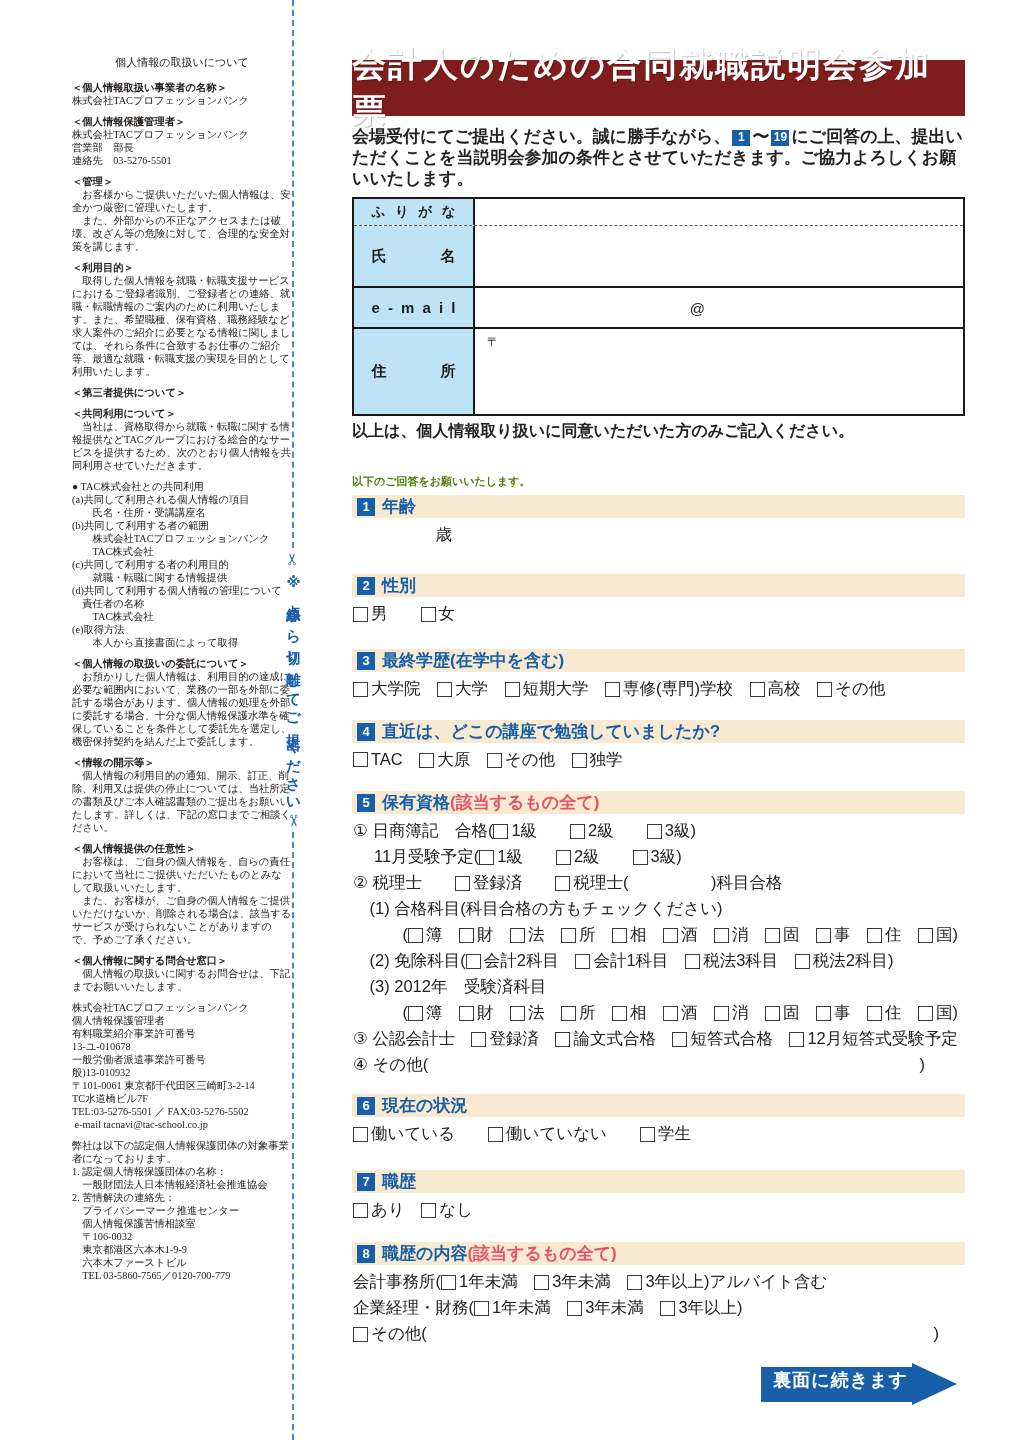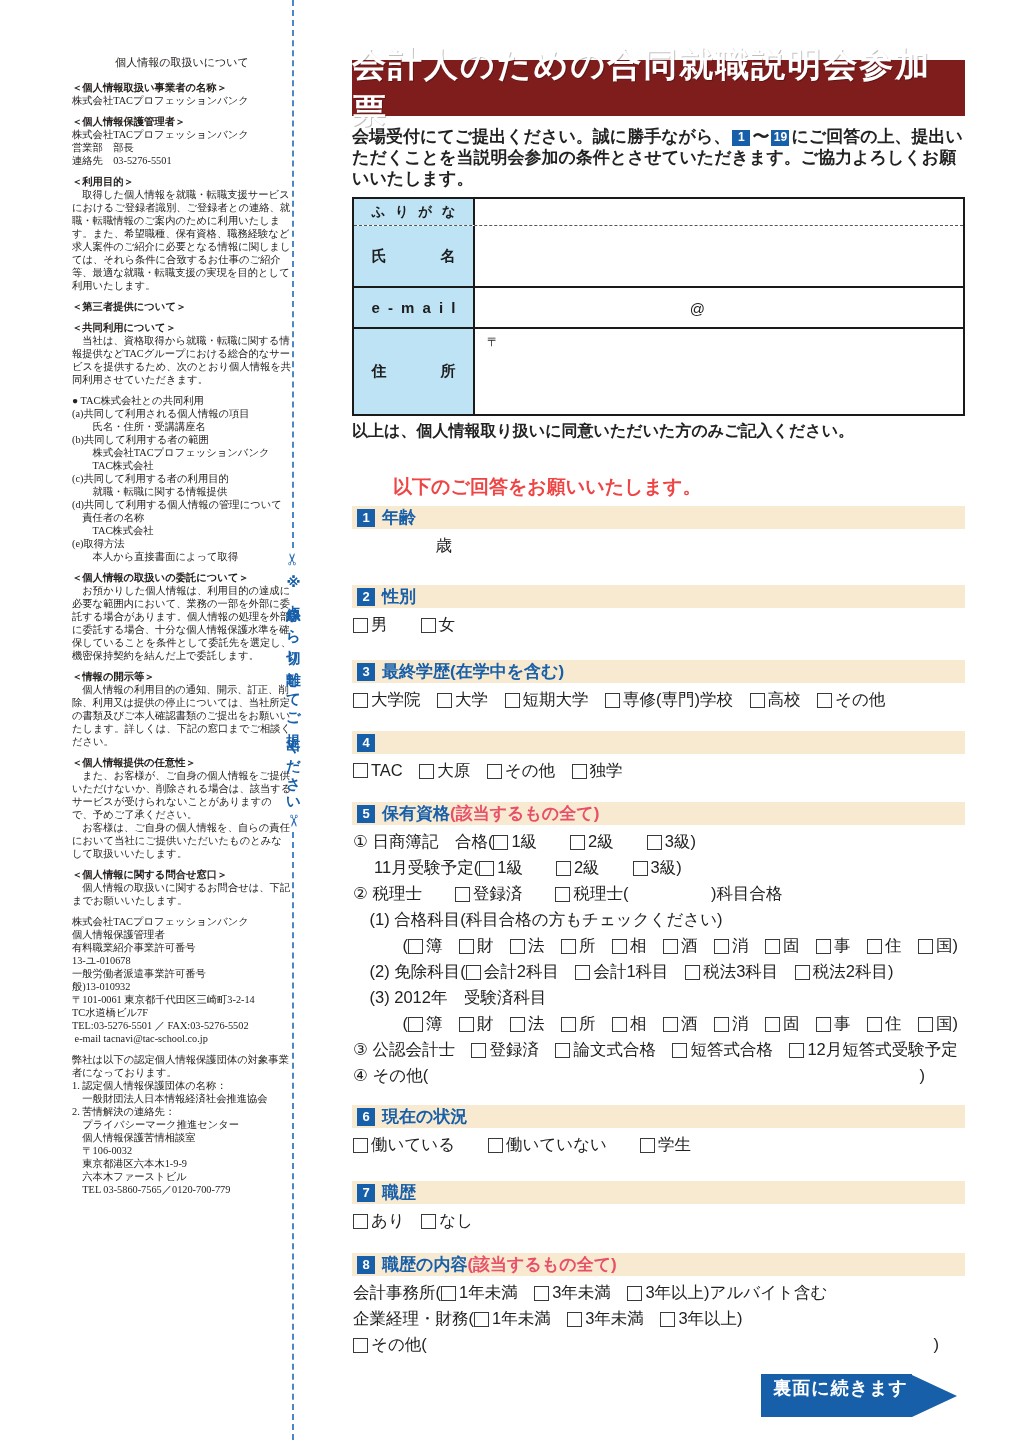--- a/index.html
+++ b/index.html
@@ -60,21 +60,21 @@
   .it-furi .it-label{font-size:13.5px;}
   .spread{display:flex;justify-content:space-between;width:84px;}
   .it-furi{height:26px;border-bottom:1.5px dashed #555;}
   .it-name{height:60px;border-bottom:2px solid #1a1a1a;}
   .it-mail{height:39px;border-bottom:2px solid #1a1a1a;}
   .it-addr{height:85px;}
   .it-value{flex:1;position:relative;background:#fff;}
   .mail-at{position:absolute;left:44%;top:50%;transform:translateY(-50%);font-size:15px;}
   .postal{position:absolute;left:12px;top:5px;font-size:12px;}
   .consent-note{margin-top:5px;font-size:16px;font-weight:bold;color:#222;}
-  .prompt{margin-top:32px;font-size:19px;font-weight:bold;color:#ef4444;margin-bottom:6px;margin-left:41px;}
+  .prompt{margin-top:32px;font-size:11px;font-weight:bold;color:#4d7c0f;margin-bottom:6px;}
   
   .q-head{
     background:#f8e9d1;height:23px;display:flex;align-items:center;
     padding-left:5px;gap:7px;
   }
   .q-num{
     background:#175fa9;color:#fff;width:18px;height:18px;flex:0 0 18px;
     display:flex;align-items:center;justify-content:center;
     font-weight:bold;font-size:13px;
   }
@@ -92,21 +92,21 @@
   }
   .cb-lb{white-space:pre;}
   .tk-fill{flex:1;}
   .q.mb24{margin-bottom:24px;} .q.mb20{margin-bottom:20px;}
   .q.mb16{margin-bottom:16px;} .q.mb14{margin-bottom:14px;}
   .q.mb21{margin-bottom:21px;} .q.mb17{margin-bottom:17px;}
   
   .continue{display:flex;justify-content:flex-end;align-items:center;margin-top:14px;padding-right:8px;}
   .cont-bar{
     background:#175fa9;color:#fff;font-weight:bold;font-size:18px;
-    height:27px;display:flex;align-items:center;padding:0 4px 16px 12px;letter-spacing:1px;
+    height:27px;display:flex;align-items:center;padding:0 4px 8px 12px;letter-spacing:1px;
   }
   .cont-tip{
     width:0;height:0;border-top:21px solid transparent;
     border-bottom:21px solid transparent;border-left:45px solid #175fa9;
   }
 </style>
 </head>
 <body>
 
 <div class="privacy">
@@ -114,20 +114,25 @@
   <div id="privacy-sections">
       <div class="p-sec">
         <div class="p-head">＜個人情報取扱い事業者の名称＞</div>
         <div class="p-line">株式会社TACプロフェッションバンク</div>
       </div>
       <div class="p-sec">
         <div class="p-head">＜個人情報保護管理者＞</div>
         <div class="p-line">株式会社TACプロフェッションバンク</div>
         <div class="p-line">営業部　部長</div>
         <div class="p-line">連絡先　03-5276-5501</div>
+      </div>
+      <div class="p-sec">
+        <div class="p-head">＜管理＞</div>
+        <div class="p-line">　お客様からご提供いただいた個人情報は、安全かつ厳密に管理いたします。</div>
+        <div class="p-line">　また、外部からの不正なアクセスまたは破壊、改ざん等の危険に対して、合理的な安全対策を講じます。</div>
       </div>
       <div class="p-sec">
         <div class="p-head">＜利用目的＞</div>
         <div class="p-line">　取得した個人情報を就職・転職支援サービスにおけるご登録者識別、ご登録者との連絡、就職・転職情報のご案内のために利用いたします。また、希望職種、保有資格、職務経験など求人案件のご紹介に必要となる情報に関しましては、それら条件に合致するお仕事のご紹介等、最適な就職・転職支援の実現を目的として利用いたします。</div>
       </div>
       <div class="p-sec">
         <div class="p-head">＜第三者提供について＞</div>
       </div>
       <div class="p-sec">
         <div class="p-head">＜共同利用について＞</div>
@@ -151,22 +156,22 @@
       <div class="p-sec">
         <div class="p-head">＜個人情報の取扱いの委託について＞</div>
         <div class="p-line">　お預かりした個人情報は、利用目的の達成に必要な範囲内において、業務の一部を外部に委託する場合があります。個人情報の処理を外部に委託する場合、十分な個人情報保護水準を確保していることを条件として委託先を選定し、機密保持契約を結んだ上で委託します。</div>
       </div>
       <div class="p-sec">
         <div class="p-head">＜情報の開示等＞</div>
         <div class="p-line">　個人情報の利用目的の通知、開示、訂正、削除、利用又は提供の停止については、当社所定の書類及びご本人確認書類のご提出をお願いいたします。詳しくは、下記の窓口までご相談ください。</div>
       </div>
       <div class="p-sec">
         <div class="p-head">＜個人情報提供の任意性＞</div>
+        <div class="p-line">　お客様は、ご自身の個人情報を、自らの責任において当社にご提供いただいたものとみなして取扱いいたします。</div>
         <div class="p-line">　また、お客様が、ご自身の個人情報をご提供いただけないか、削除される場合は、該当するサービスが受けられないことがありますので、予めご了承ください。</div>
-        <div class="p-line">　お客様は、ご自身の個人情報を、自らの責任において当社にご提供いただいたものとみなして取扱いいたします。</div>
       </div>
       <div class="p-sec">
         <div class="p-head">＜個人情報に関する問合せ窓口＞</div>
         <div class="p-line">　個人情報の取扱いに関するお問合せは、下記までお願いいたします。</div>
       </div>
       <div class="p-sec">
         <div class="p-line">株式会社TACプロフェッションバンク</div>
         <div class="p-line">個人情報保護管理者</div>
         <div class="p-line">有料職業紹介事業許可番号</div>
         <div class="p-line">13-ユ-010678</div>
@@ -285,20 +290,21 @@
       <span class="q-label">最終学歴(在学中を含む)</span>
     </div>
     <div class="q-body">
       <div class="line"><span class="tk-cb"><span class="cb-box"></span><span class="cb-lb">大学院</span></span><span class="tk-tx">　</span><span class="tk-cb"><span class="cb-box"></span><span class="cb-lb">大学</span></span><span class="tk-tx">　</span><span class="tk-cb"><span class="cb-box"></span><span class="cb-lb">短期大学</span></span><span class="tk-tx">　</span><span class="tk-cb"><span class="cb-box"></span><span class="cb-lb">専修(専門)学校</span></span><span class="tk-tx">　</span><span class="tk-cb"><span class="cb-box"></span><span class="cb-lb">高校</span></span><span class="tk-tx">　</span><span class="tk-cb"><span class="cb-box"></span><span class="cb-lb">その他</span></span></div>
     </div>
   </section>
 
   <section class="q mb16">
     <div class="q-head">
       <span class="q-num">4</span>
+      <span class="q-label">直近は、どこの講座で勉強していましたか?</span>
     </div>
     <div class="q-body">
       <div class="line"><span class="tk-cb"><span class="cb-box"></span><span class="cb-lb">TAC</span></span><span class="tk-tx">　</span><span class="tk-cb"><span class="cb-box"></span><span class="cb-lb">大原</span></span><span class="tk-tx">　</span><span class="tk-cb"><span class="cb-box"></span><span class="cb-lb">その他</span></span><span class="tk-tx">　</span><span class="tk-cb"><span class="cb-box"></span><span class="cb-lb">独学</span></span></div>
     </div>
   </section>
 
   <section class="q mb14">
     <div class="q-head">
       <span class="q-num">5</span>
       <span class="q-label">保有資格</span>

